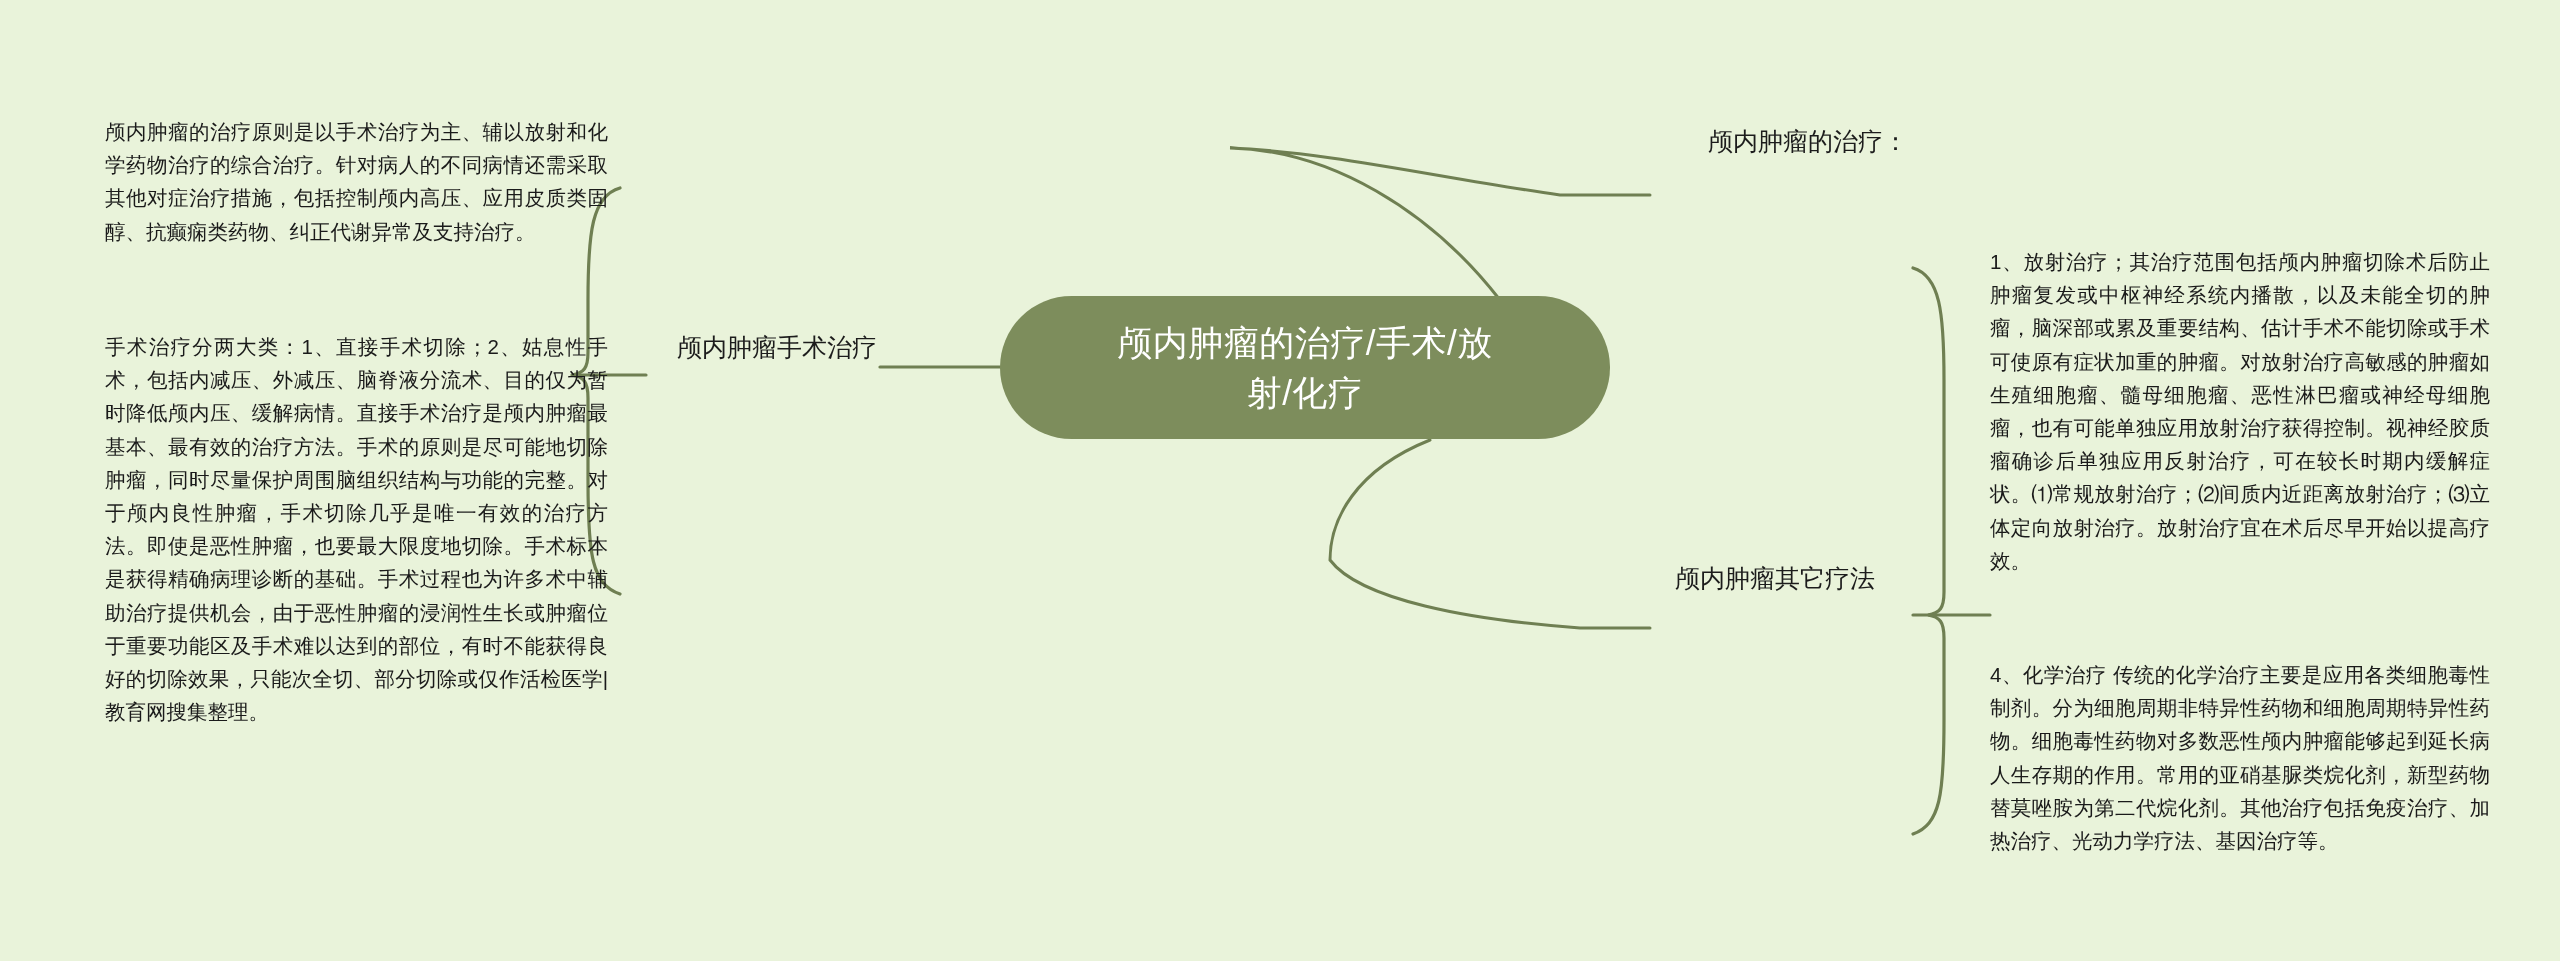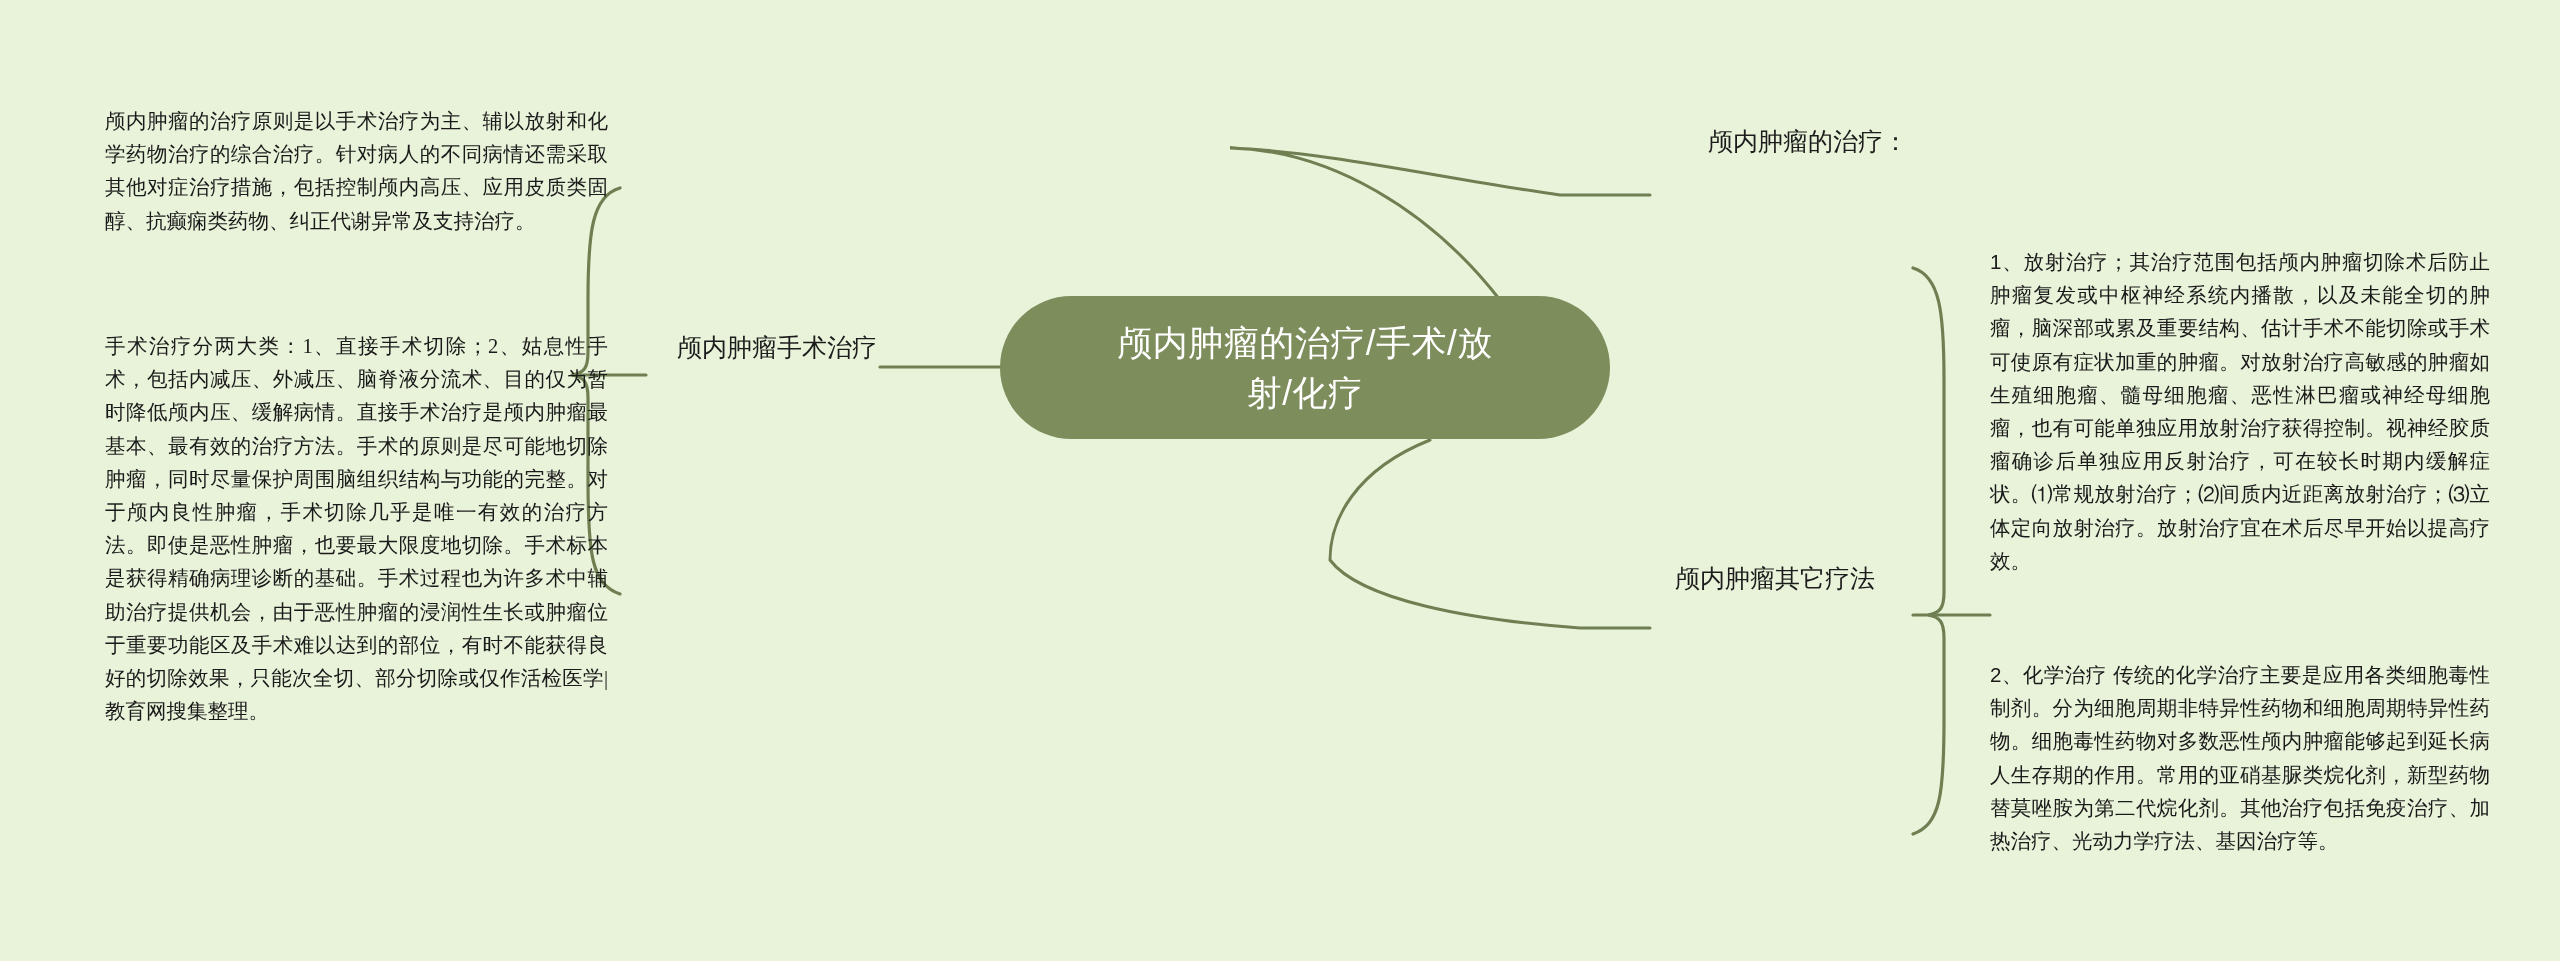--- a/index.html
+++ b/index.html
@@ -75,28 +75,27 @@
     line-height: 1.62;
     color: #1a1a1a;
     text-align: justify;
     text-justify: inter-ideograph;
     white-space: pre-wrap;
     word-break: break-all;
   }
 
   #para-principles {
     left: 105px;
-    top: 104px;
+    top: 115px;
     width: 503px;
   }
   #para-surgery {
     left: 105px;
     top: 330px;
     width: 503px;
-    font-family: Liberation Serif, serif;
   }
   #para-radiotherapy {
     left: 1990px;
     top: 245px;
     width: 500px;
   }
   #para-chemotherapy {
     left: 1990px;
     top: 658px;
     width: 500px;
@@ -146,15 +145,15 @@
   <div class="branch-label" id="branch-treatment">颅内肿瘤的治疗：</div>
 
   <div class="branch-label" id="branch-other">颅内肿瘤其它疗法</div>
 
   <div class="para" id="para-principles">颅内肿瘤的治疗原则是以手术治疗为主、辅以放射和化学药物治疗的综合治疗。针对病人的不同病情还需采取其他对症治疗措施，包括控制颅内高压、应用皮质类固醇、抗癫痫类药物、纠正代谢异常及支持治疗。</div>
 
   <div class="para" id="para-surgery">手术治疗分两大类：1、直接手术切除；2、姑息性手术，包括内减压、外减压、脑脊液分流术、目的仅为暂时降低颅内压、缓解病情。直接手术治疗是颅内肿瘤最基本、最有效的治疗方法。手术的原则是尽可能地切除肿瘤，同时尽量保护周围脑组织结构与功能的完整。对于颅内良性肿瘤，手术切除几乎是唯一有效的治疗方法。即使是恶性肿瘤，也要最大限度地切除。手术标本是获得精确病理诊断的基础。手术过程也为许多术中辅助治疗提供机会，由于恶性肿瘤的浸润性生长或肿瘤位于重要功能区及手术难以达到的部位，有时不能获得良好的切除效果，只能次全切、部分切除或仅作活检医学|教育网搜集整理。</div>
 
   <div class="para" id="para-radiotherapy">1、放射治疗；其治疗范围包括颅内肿瘤切除术后防止肿瘤复发或中枢神经系统内播散，以及未能全切的肿瘤，脑深部或累及重要结构、估计手术不能切除或手术可使原有症状加重的肿瘤。对放射治疗高敏感的肿瘤如生殖细胞瘤、髓母细胞瘤、恶性淋巴瘤或神经母细胞瘤，也有可能单独应用放射治疗获得控制。视神经胶质瘤确诊后单独应用反射治疗，可在较长时期内缓解症状。⑴常规放射治疗；⑵间质内近距离放射治疗；⑶立体定向放射治疗。放射治疗宜在术后尽早开始以提高疗效。</div>
 
-  <div class="para" id="para-chemotherapy">2、化学治疗 传统的化学治疗主要是应用各类细胞毒性制剂。分为细胞周期非特异性药物和细胞周期特异性药物。细胞毒性药物对多数恶性颅内肿瘤能够起到延长病人生存期的作用。常用的亚硝基脲类烷化剂，新型药物替莫唑胺为第二代烷化剂。其他治疗包括免疫治疗、加热治疗、光动力学疗法、基因治疗等。</div>
+  <div class="para" id="para-chemotherapy">4、化学治疗 传统的化学治疗主要是应用各类细胞毒性制剂。分为细胞周期非特异性药物和细胞周期特异性药物。细胞毒性药物对多数恶性颅内肿瘤能够起到延长病人生存期的作用。常用的亚硝基脲类烷化剂，新型药物替莫唑胺为第二代烷化剂。其他治疗包括免疫治疗、加热治疗、光动力学疗法、基因治疗等。</div>
 
 </div>
 
 </body></html>

